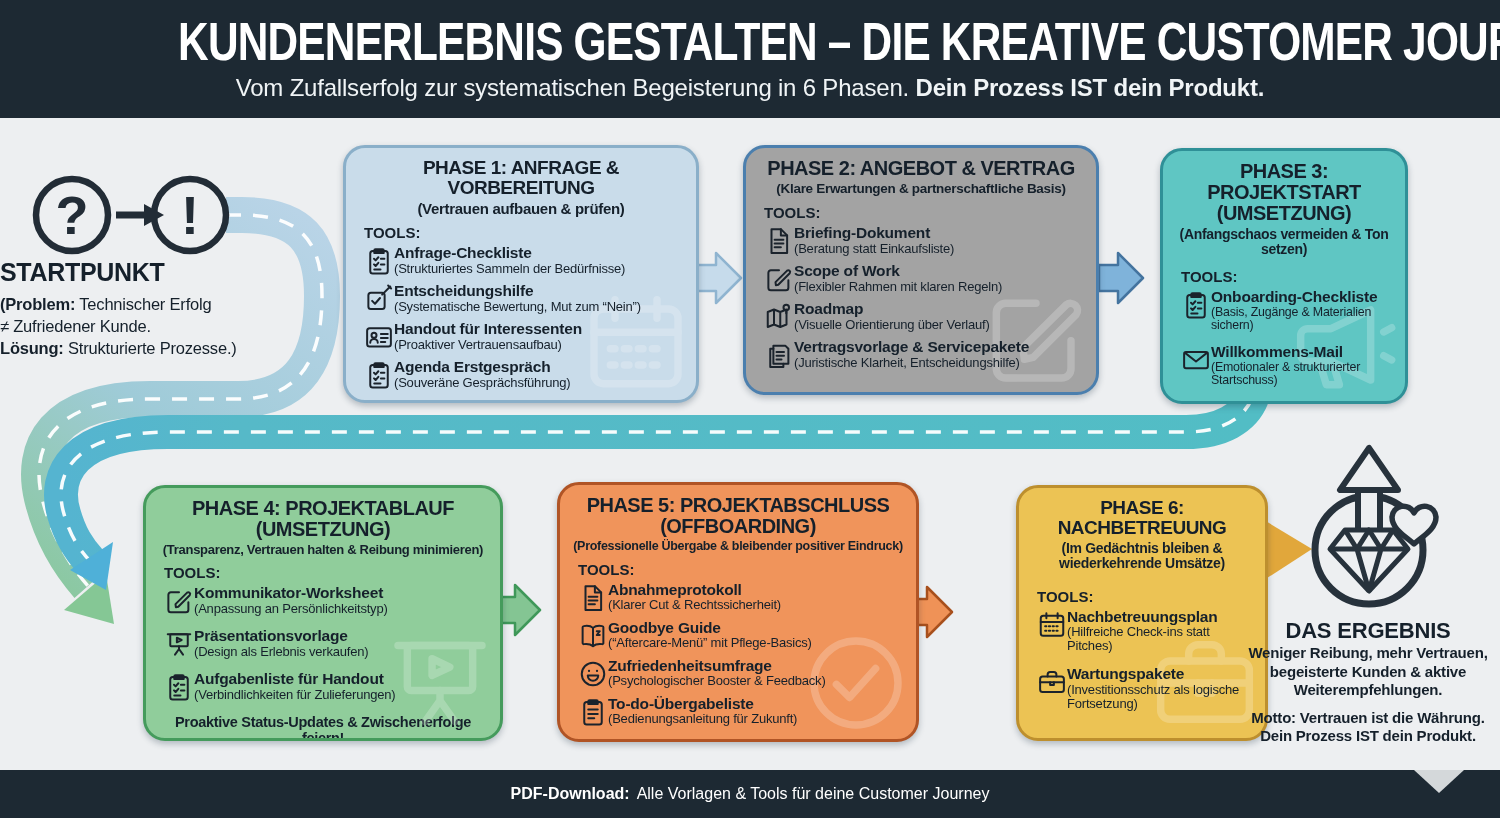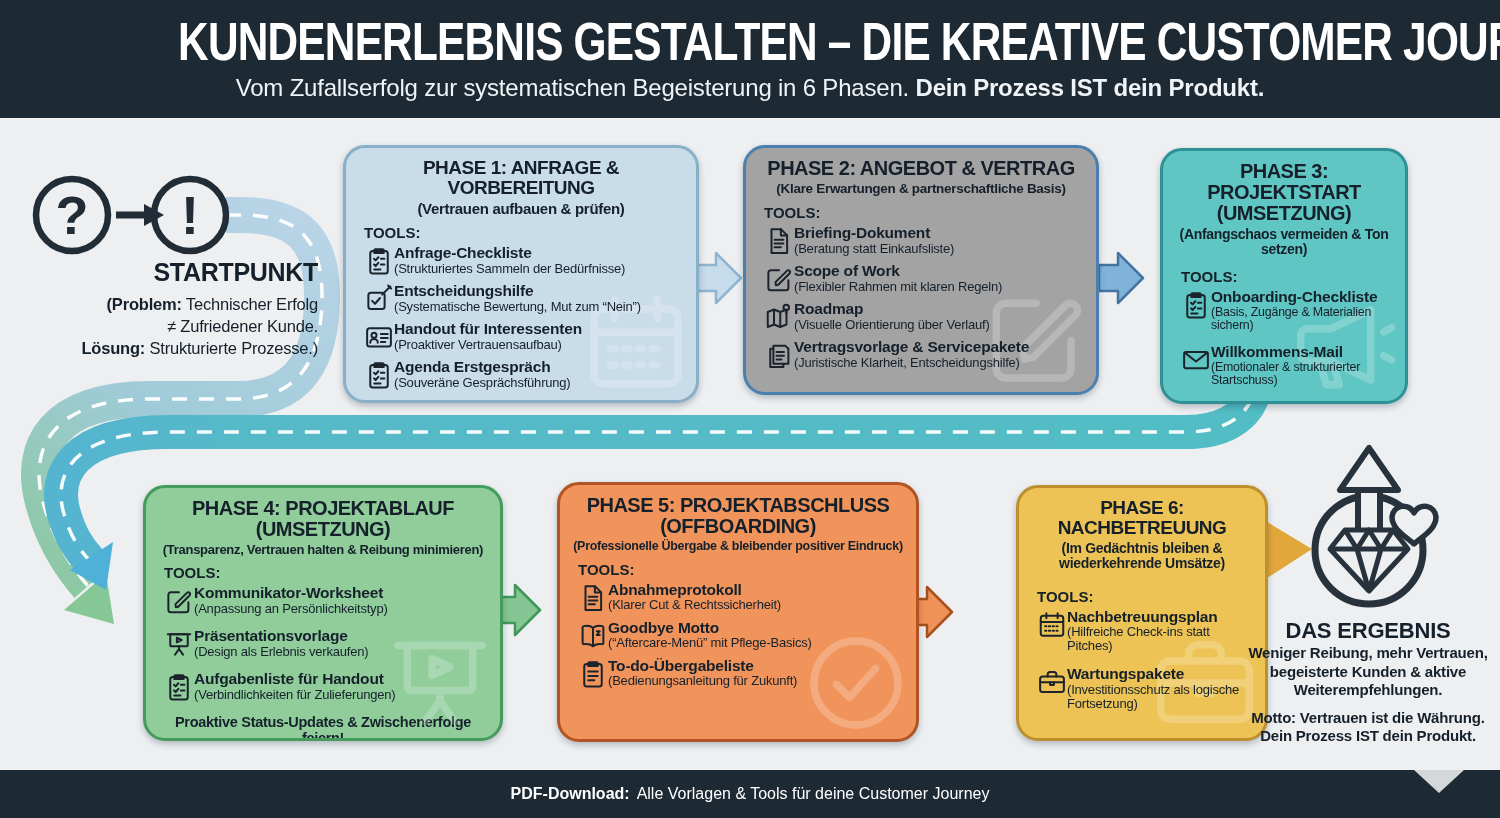--- a/index.html
+++ b/index.html
@@ -36,21 +36,21 @@
   .p2 .phase-title{font-size:20px}.p2 .phase-sub{font-size:13.5px}
   .p3 .phase-title{font-size:20px}.p3 .phase-sub{font-size:14px}.p3 .tool-desc{font-size:12.4px}
   .p4 .phase-title{font-size:20px}.p4 .phase-sub{font-size:13px}
   .p5 .phase-title{font-size:20px}.p5 .phase-sub{font-size:12.5px}
   .p6 .phase-title{font-size:19px}.p6 .phase-sub{font-size:14px}
   .p3 .tool,.p4 .tool{margin-bottom:12px}
   .p6 .tool{margin-bottom:13px}
   .p3 .tools-label{margin-top:10px}
   .p6 .tools-label{margin-top:16px}
   
-  .startpunkt-text{position:absolute;left:0;top:140px;width:318px;text-align:right;z-index:2;}
+  .startpunkt-text{position:absolute;left:0;top:140px;width:318px;text-align:left;z-index:2;}
   .sp-title{font-size:25px;font-weight:800;margin-bottom:7px;letter-spacing:-0.3px;}
   .sp-line{font-size:16.5px;line-height:1.32;letter-spacing:-0.2px;}
   .ergebnis-text{position:absolute;left:1236px;top:500px;width:264px;text-align:center;z-index:2;}
   .erg-title{font-size:22px;font-weight:700;margin-bottom:0;letter-spacing:-0.2px;}
   .erg-line{font-size:15px;font-weight:700;line-height:1.24;letter-spacing:-0.2px;}
   .erg-motto{margin-top:9px;font-size:15px;font-weight:700;line-height:1.24;letter-spacing:-0.2px;}
   
   .footer{position:absolute;left:0;top:770px;width:1500px;height:48px;background:#1d2933;color:#fff;
           display:flex;align-items:center;justify-content:center;font-size:16px;z-index:4;}
   .footer .bold{margin-right:7px;}
@@ -369,22 +369,34 @@
             <div class="tool-desc">(Klarer Cut &amp; Rechtssicherheit)</div>
           </div>
         </div>
         <div class="tool">
           <span class="tool-icon"><svg viewBox="0 0 24 24">
               <path d="M12 5.5C10.2 3.9 7.4 3.6 4.5 4.1a.9.9 0 0 0-.8.9V17.6a.9.9 0 0 0 1 .9c2.6-.3 5.4 0 7.3 1.6 1.9-1.6 4.7-1.9 7.3-1.6a.9.9 0 0 0 1-.9V5a.9.9 0 0 0-.8-.9C16.6 3.6 13.8 3.9 12 5.5z"></path>
               <path d="M12 5.5V20"></path>
               <path d="M15 8.2h2.4l-2.4 3h2.4"></path>
             </svg></span>
           <div>
-            <div class="tool-name">Goodbye Motto</div>
+            <div class="tool-name">Goodbye Guide</div>
             <div class="tool-desc">(“Aftercare-Menü” mit Pflege-Basics)</div>
+          </div>
+        </div>
+        <div class="tool">
+          <span class="tool-icon"><svg viewBox="0 0 24 24">
+              <circle cx="12" cy="12" r="9"></circle>
+              <circle cx="8.8" cy="9.5" r="0.9" fill="currentColor" stroke="none"></circle>
+              <circle cx="15.2" cy="9.5" r="0.9" fill="currentColor" stroke="none"></circle>
+              <path d="M7.8 13.2h8.4a4.2 4.2 0 0 1-8.4 0z"></path>
+            </svg></span>
+          <div>
+            <div class="tool-name">Zufriedenheitsumfrage</div>
+            <div class="tool-desc">(Psychologischer Booster &amp; Feedback)</div>
           </div>
         </div>
         <div class="tool">
           <span class="tool-icon"><svg viewBox="0 0 24 24">
               <rect x="5" y="4" width="14" height="18" rx="2"></rect>
               <path d="M9.2 2.5h5.6a1 1 0 0 1 1 1V5.5H8.2V3.5a1 1 0 0 1 1-1z"></path>
               <path d="M8.2 10h7.6M8.2 13.5h7.6M8.2 17h4.8"></path>
             </svg></span>
           <div>
             <div class="tool-name">To-do-Übergabeliste</div>

